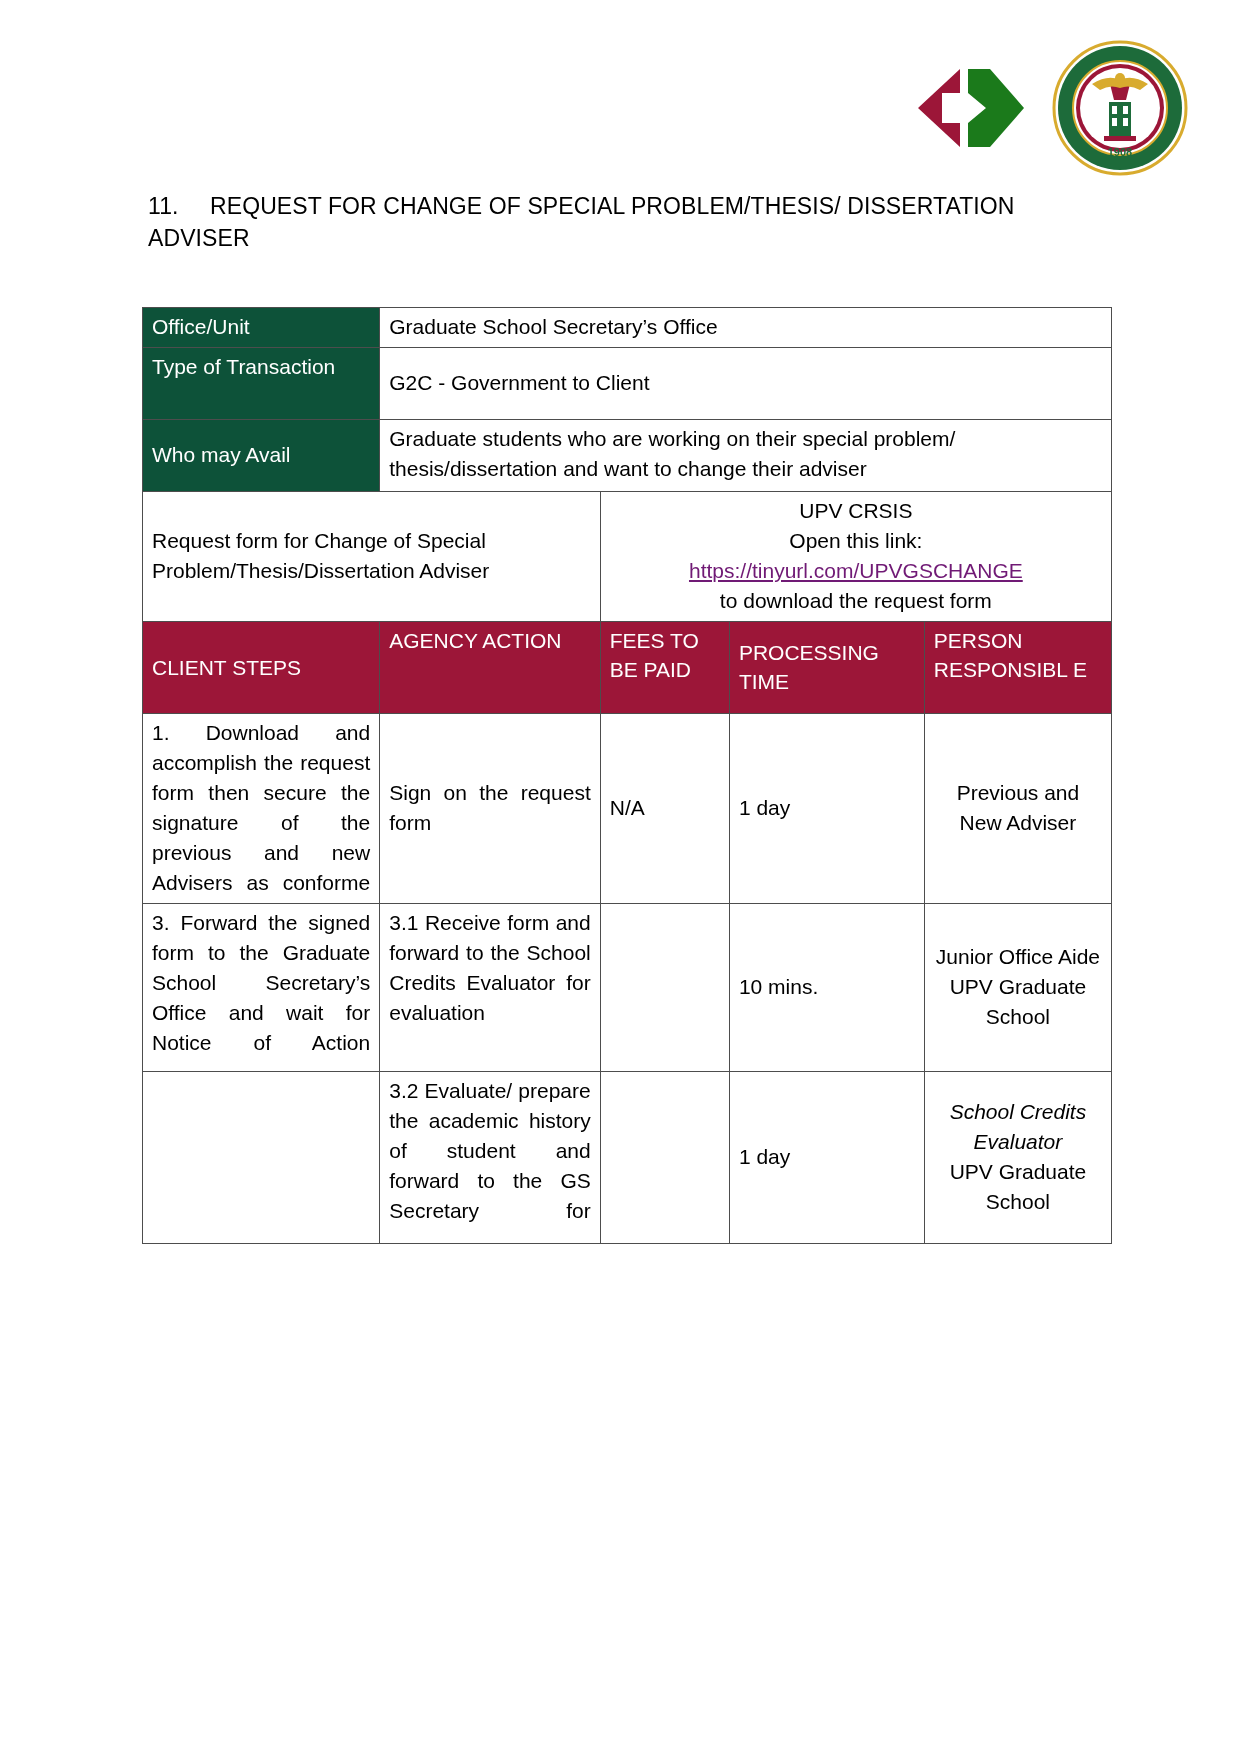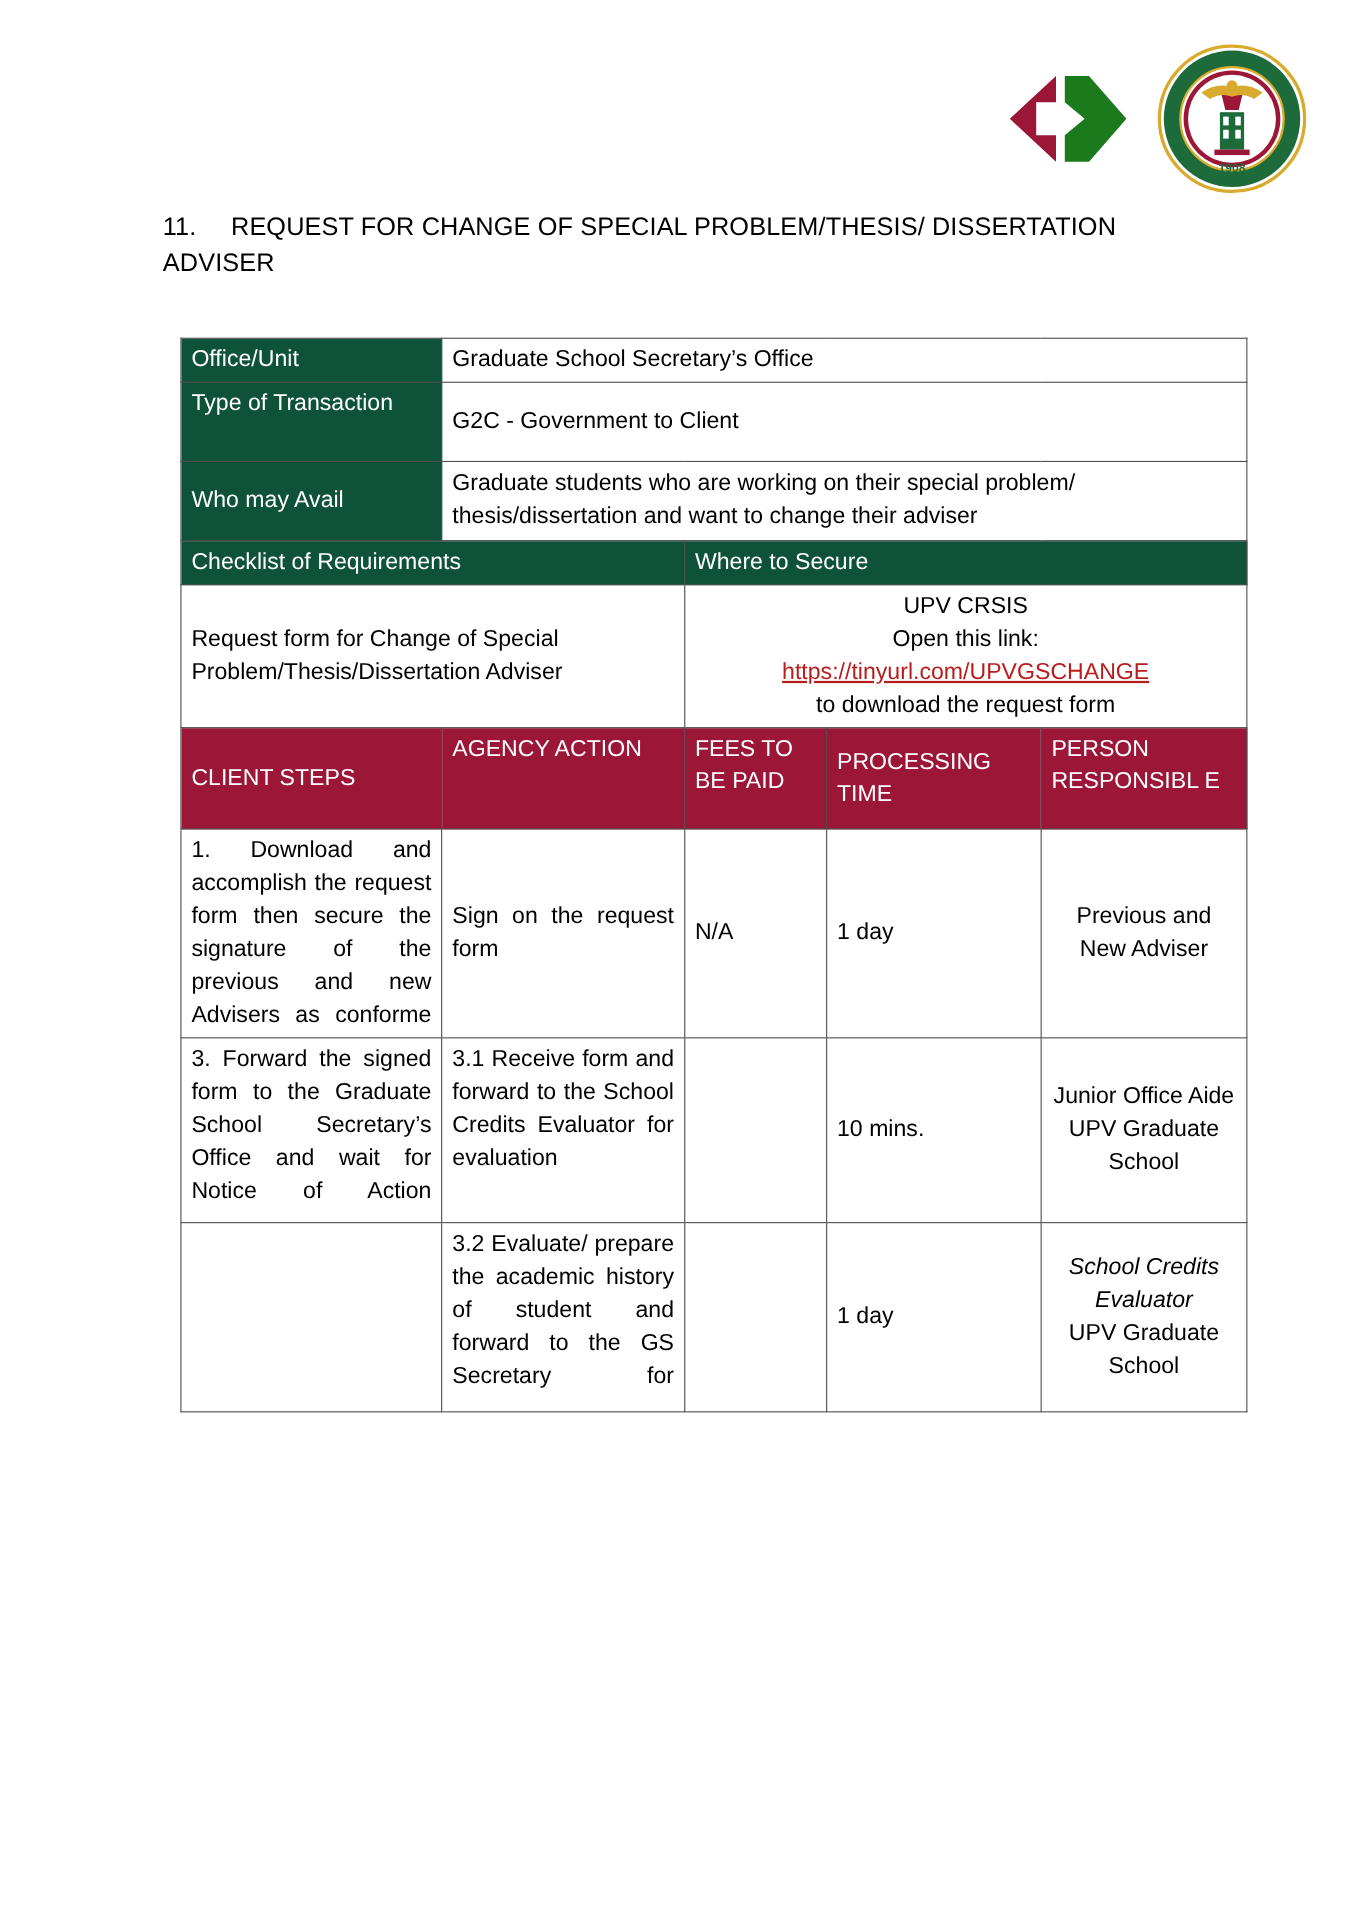--- a/index.html
+++ b/index.html
@@ -53,21 +53,21 @@
     font-size: 23px;
     line-height: 32px;
     font-weight: normal;
     letter-spacing: 0.1px;
   }
   .title-num { display: inline-block; width: 62px; }
 
   
   .citizen-table {
     position: absolute;
-    left: 164px;
+    left: 142px;
     top: 307px;
     width: 970px;
     border-collapse: collapse;
     table-layout: fixed;
     font-size: 21px;
     line-height: 30px;
   }
   .citizen-table td, .citizen-table th {
     border: 1.5px solid #4d4d4d;
     padding: 4px 9px 5px 9px;
@@ -85,21 +85,21 @@
     color: #ffffff;
     font-weight: bold;
     vertical-align: middle;
     line-height: 29px;
   }
   td.just { text-align: justify; text-align-last: justify; hyphens: none; }
   td.center { text-align: center; }
   td.italic-center { text-align: center; }
   td.top { vertical-align: top; }
   .link {
-    color: #b91c1c;
+    color: #701a75;
   }
 
   .cell-lines { display: block; text-align: center; }
 </style>
 </head>
 <body>
 
 <div class="header-band">
   <div class="logo-wrap">
 
@@ -157,24 +157,20 @@
     <tr style="height:72px">
       <td class="green-cell" style="vertical-align:top">Type of Transaction</td>
       <td colspan="4">G2C - Government to Client</td>
     </tr>
 
     <tr style="height:72px">
       <td class="green-cell">Who may Avail</td>
       <td colspan="4" class="top">Graduate students who are working on their special problem/ thesis/dissertation and want to change their adviser</td>
     </tr>
 
-    <tr>
-      <td class="green-cell" colspan="2">Checklist of Requirements</td>
-      <td class="green-cell" colspan="3">Where to Secure</td>
-    </tr>
 
     <tr style="height:128px">
       <td colspan="2">Request form for Change of Special Problem/Thesis/Dissertation Adviser</td>
       <td colspan="3" class="top">
         <span class="cell-lines">UPV CRSIS</span>
         <span class="cell-lines">Open this link:</span>
         <a class="cell-lines link" href="#">https://tinyurl.com/UPVGSCHANGE</a>
         <span class="cell-lines">to download the request form</span>
       </td>
     </tr>

